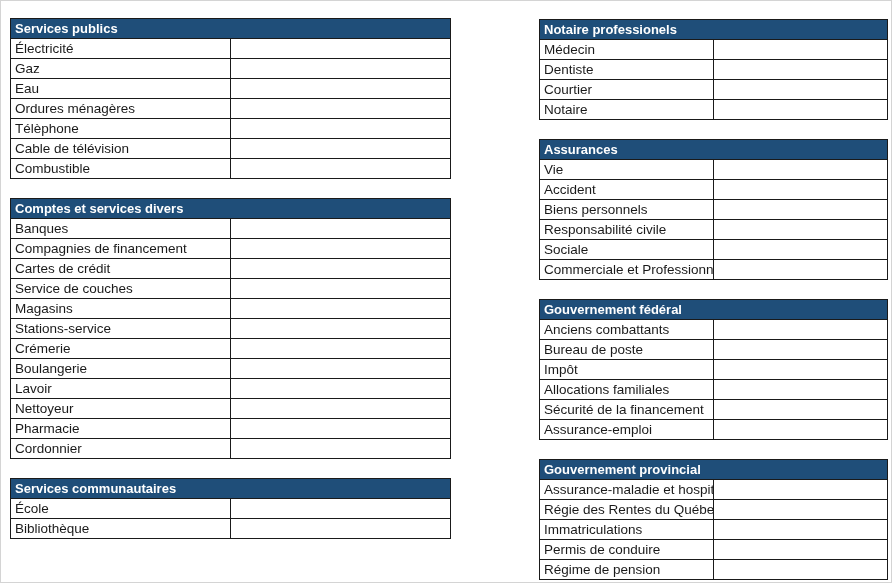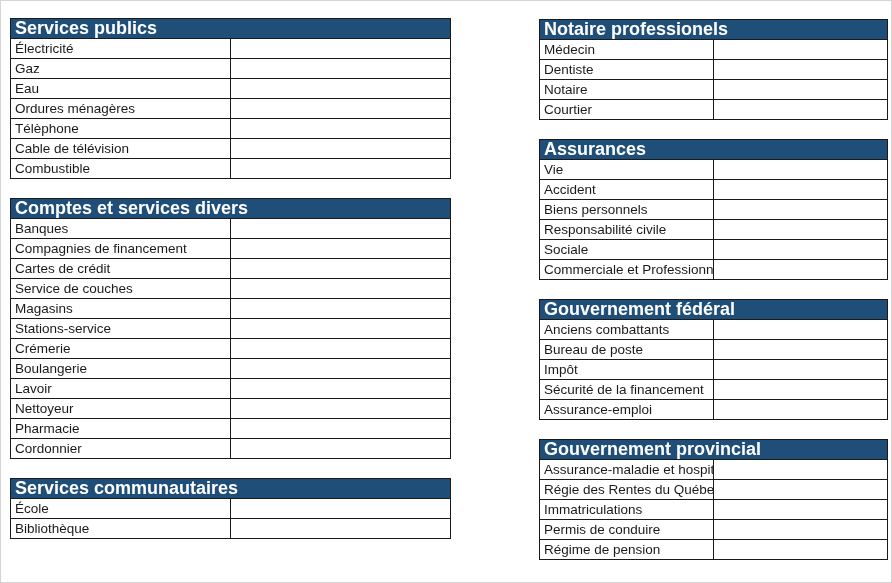--- a/index.html
+++ b/index.html
@@ -27,21 +27,21 @@
     table-layout: fixed;
     margin: 0 0 19px 0;
   }
   .col-left  table.check-table { width: 441px; }
   .col-right table.check-table { width: 349px; }
 
   th.hdr {
     background: var(--header_bg, #1f4e79);
     color: var(--header_text, #ffffff);
     font-weight: bold;
-    font-size: 18px;
+    font-size: 13px;
     text-align: left;
     height: 19px;
     line-height: 19px;
     padding: 0 0 0 4px;
     border: 1px solid var(--cell_border, #1a1a1a);
     white-space: nowrap;
     overflow: hidden;
   }
   td {
     border: 1px solid var(--cell_border, #1a1a1a);
@@ -207,28 +207,28 @@
     <td class="label-cell">Médecin</td>
     <td class="value-cell"></td>
   </tr>
 
   <tr>
     <td class="label-cell">Dentiste</td>
     <td class="value-cell"></td>
   </tr>
 
   <tr>
+    <td class="label-cell">Courtier</td>
+    <td class="value-cell"></td>
+  </tr>
+
+  <tr>
     <td class="label-cell">Notaire</td>
     <td class="value-cell"></td>
   </tr>
-
-  <tr>
-    <td class="label-cell">Courtier</td>
-    <td class="value-cell"></td>
-  </tr>
 </tbody>
   </table>
 
   <table class="check-table">
     <thead>
       <tr>
         <th class="hdr" colspan="2">Assurances</th>
       </tr>
     </thead>
     <tbody>
@@ -279,20 +279,24 @@
   <tr>
     <td class="label-cell">Bureau de poste</td>
     <td class="value-cell"></td>
   </tr>
 
   <tr>
     <td class="label-cell">Impôt</td>
     <td class="value-cell"></td>
   </tr>
 
+  <tr>
+    <td class="label-cell">Allocations familiales</td>
+    <td class="value-cell"></td>
+  </tr>
 
   <tr>
     <td class="label-cell">Sécurité de la financement</td>
     <td class="value-cell"></td>
   </tr>
 
   <tr>
     <td class="label-cell">Assurance-emploi</td>
     <td class="value-cell"></td>
   </tr>

